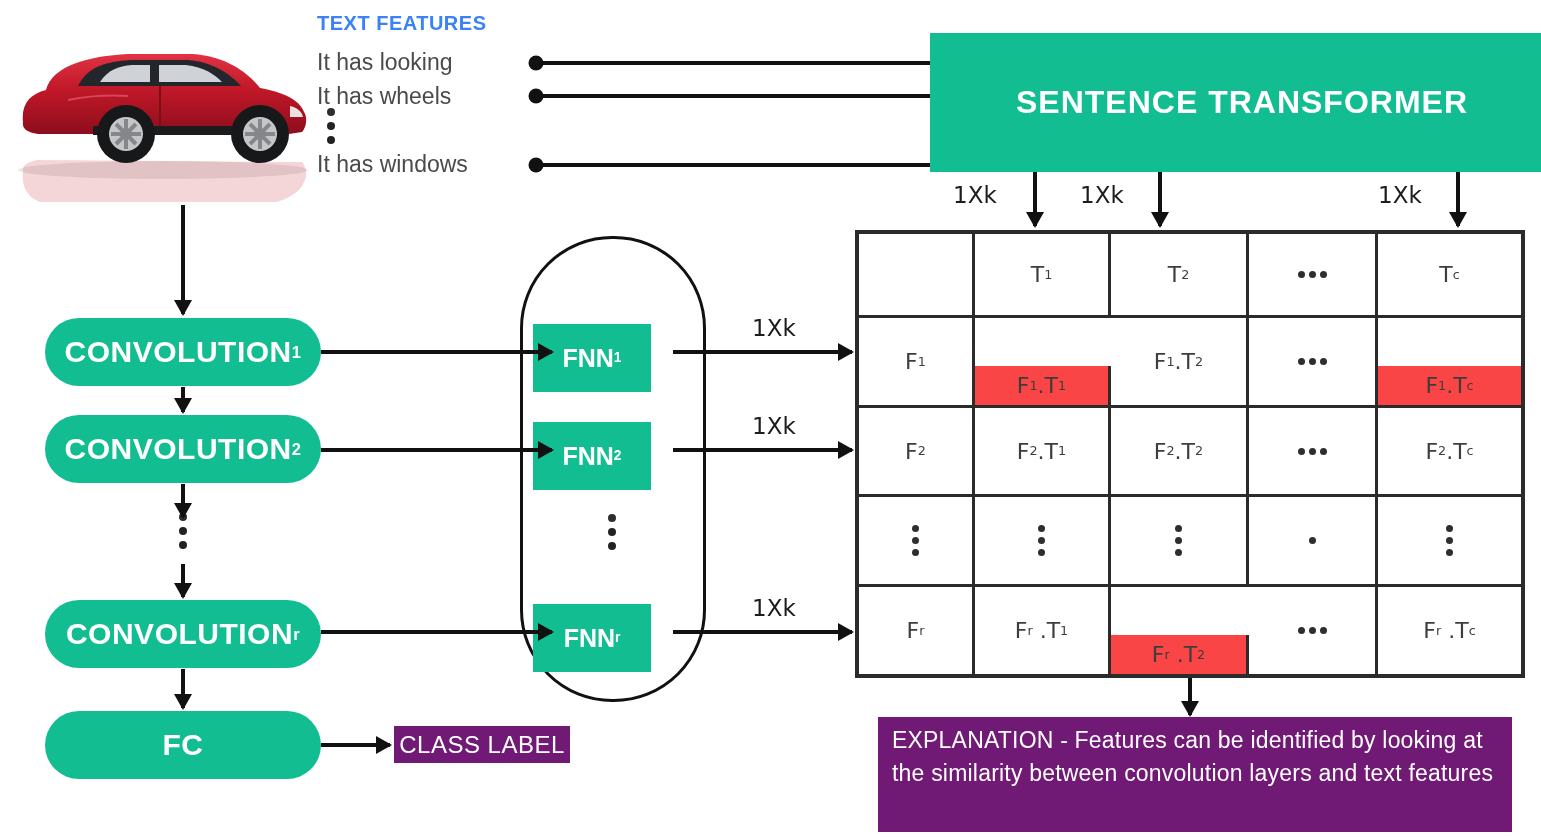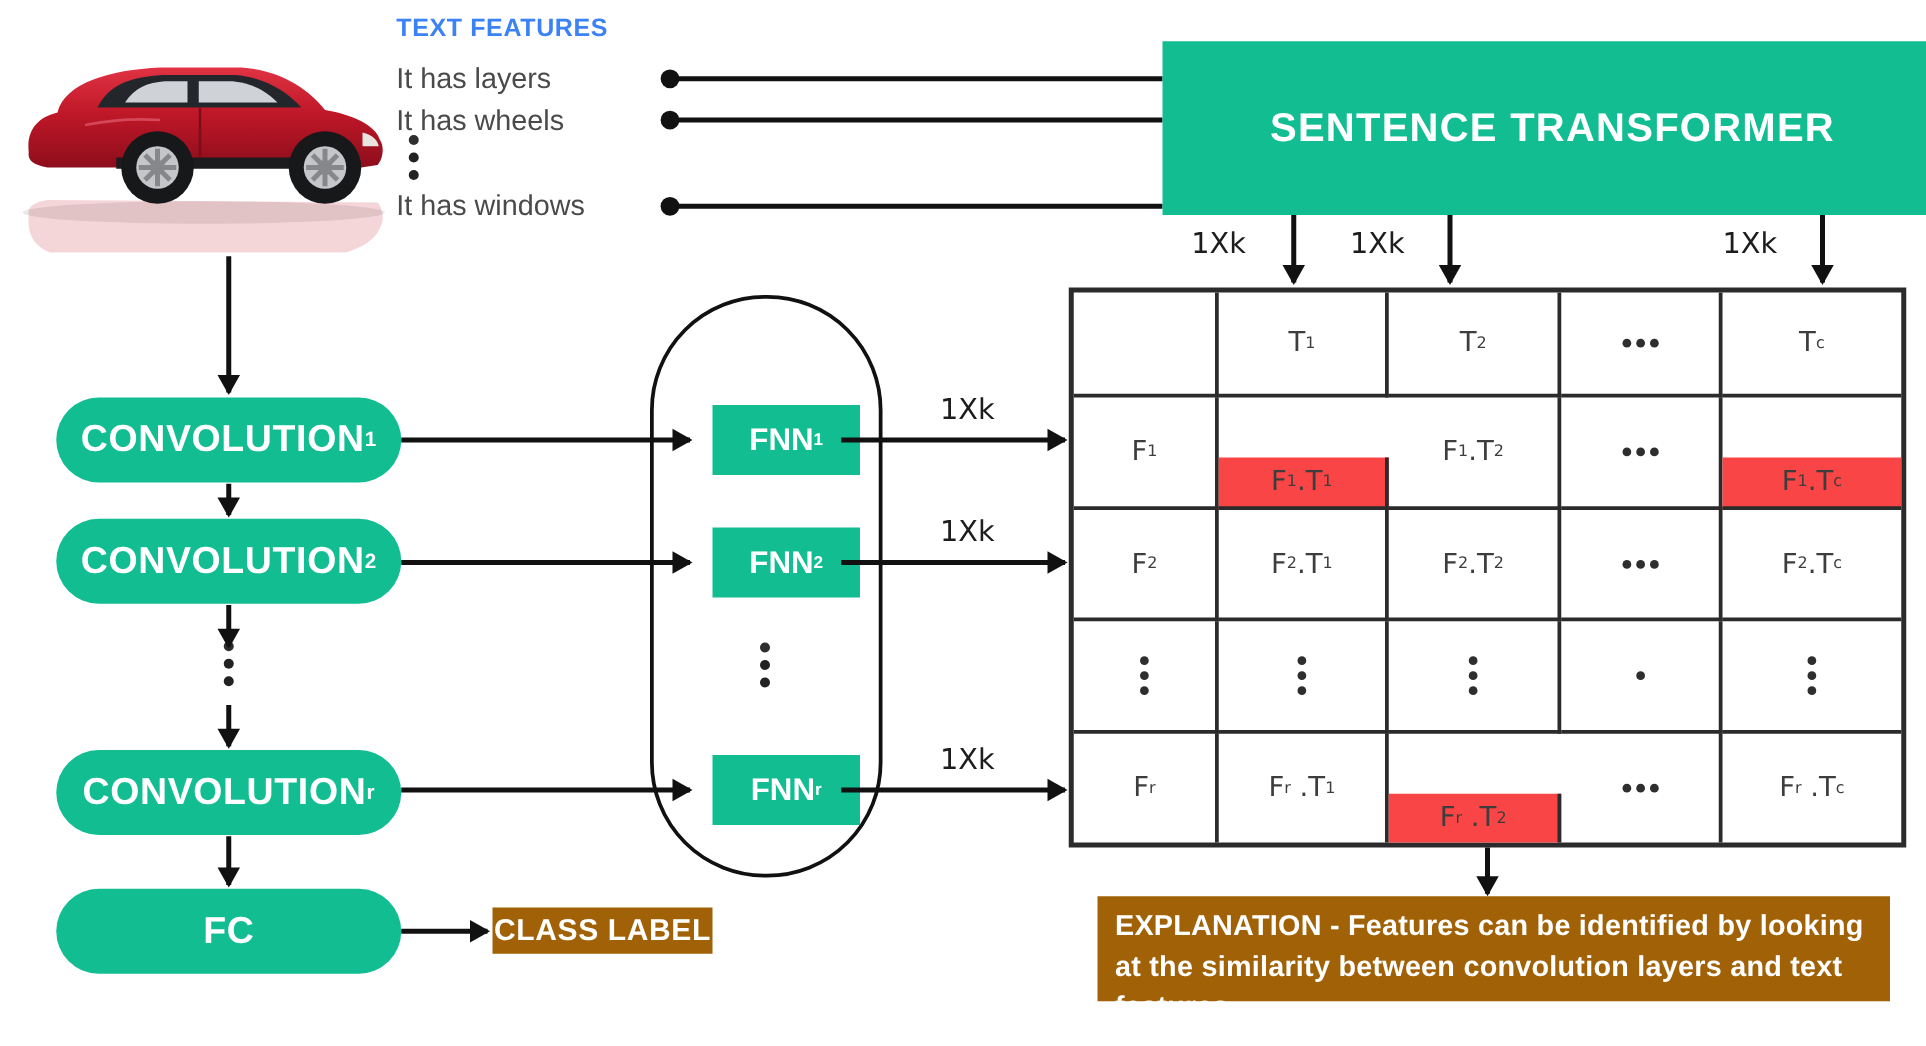--- a/index.html
+++ b/index.html
@@ -26,21 +26,21 @@
 
   
   .tf-head{position:absolute;left:317px;top:12px;font-size:20px;font-weight:bold;color:#3b82f6;
     letter-spacing:.5px;}
   .tf-item{position:absolute;left:317px;font-size:23px;color:#4a4a4a;}
 
   
   .teal{background:#12bd92;color:#fff;font-weight:bold;display:flex;align-items:center;justify-content:center;}
   #st-box{position:absolute;left:930px;top:33px;width:624px;height:139px;font-size:32px;letter-spacing:1px;}
   .pill{position:absolute;left:45px;width:276px;height:68px;border-radius:34px;font-size:30px;letter-spacing:.5px;}
-  .fnn{position:absolute;left:570px;width:118px;height:56px;font-size:25px;}
+  .fnn{position:absolute;left:533px;width:118px;height:68px;font-size:25px;}
   .pill sub,.fnn sub{font-size:.55em;vertical-align:-0.4em;line-height:0;}
 
   
   #capsule{position:absolute;left:520px;top:236px;width:186px;height:466px;border:3px solid #111;
     border-radius:92px;box-sizing:border-box;}
   #cap-title{position:absolute;left:520px;top:250px;width:186px;text-align:center;font-size:19px;
     font-weight:bold;color:#2f2f2f;line-height:1.08;letter-spacing:.3px;}
   #cap-title span{display:block;}
 
   
@@ -52,24 +52,24 @@
     grid-template-columns:116px 136px 138px 129px 1fr;
     grid-template-rows:84px 90px 89px 90px 1fr;}
   .cell{border-right:3px solid #2b2b2b;border-bottom:3px solid #2b2b2b;display:flex;align-items:center;
     justify-content:center;font-size:22px;color:#3d3d3d;font-family:"DejaVu Sans",sans-serif;white-space:pre;}
   .cell:nth-child(5n){border-right:none;}
   .cell:nth-child(n+21){border-bottom:none;}
   .cell.red{background:#f94545;margin-top:48px;}
   .cell sub{font-size:.58em;line-height:0;vertical-align:-0.35em;}
 
   
-  .redbox{background:#a16207;color:#fff;font-weight:bold;}
+  .redbox{background:#701a75;color:#fff;font-weight:normal;}
   #class-label{position:absolute;left:394px;top:726px;width:176px;height:37px;display:flex;
     align-items:center;justify-content:center;font-size:24px;letter-spacing:.5px;}
-  #explain{position:absolute;left:878px;top:717px;width:634px;height:84px;box-sizing:border-box;
+  #explain{position:absolute;left:878px;top:717px;width:634px;height:115px;box-sizing:border-box;
     padding:7px 14px;font-size:23px;line-height:1.42;letter-spacing:.2px;}
 
   .ell{position:absolute;}
   #car{position:absolute;left:8px;top:22px;}
 </style>
 </head>
 <body>
 
 <div id="stage">
 
@@ -119,21 +119,21 @@
       <g stroke="#85878b" stroke-width="4">
           <line x1="252" y1="97" x2="252" y2="127"></line>
           <line x1="237" y1="112" x2="267" y2="112"></line>
           <line x1="242" y1="102" x2="262" y2="122"></line>
           <line x1="262" y1="102" x2="242" y2="122"></line>
         </g>
       </g>
   </svg>
 
   <div class="tf-head">TEXT FEATURES</div>
-  <div class="tf-item" style="top:49px;">It has layers</div>
+  <div class="tf-item" style="top:49px;">It has looking</div>
   <div class="tf-item" style="top:83px;">It has wheels</div>
   <span class="vdots big ell" style="left:327px;top:122px;"></span>
   <div class="tf-item" style="top:151px;">It has windows</div>
 
   <div class="hline dotcap" style="left:540px;top:61px;width:390px;"></div>
   <div class="hline dotcap" style="left:540px;top:94px;width:390px;"></div>
   <div class="hline dotcap" style="left:540px;top:163px;width:390px;"></div>
 
   <div id="st-box" class="teal">SENTENCE TRANSFORMER</div>
 

